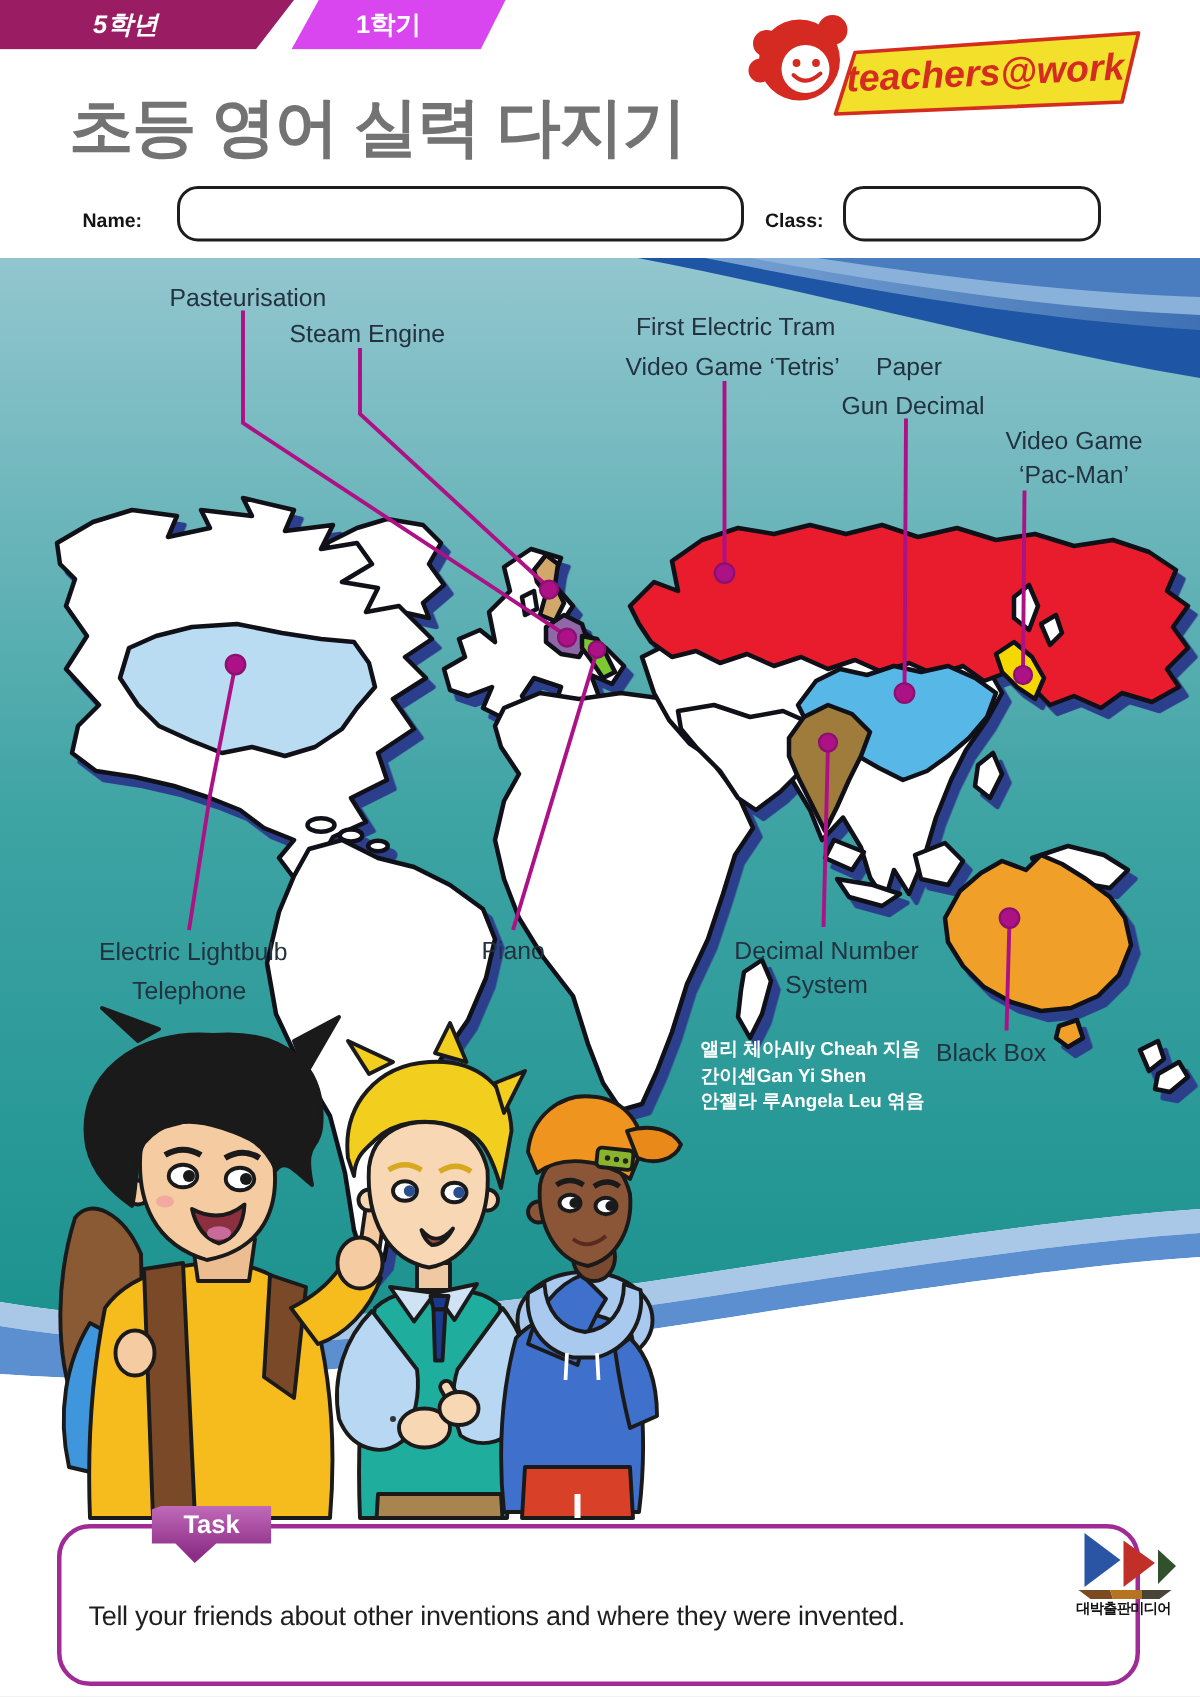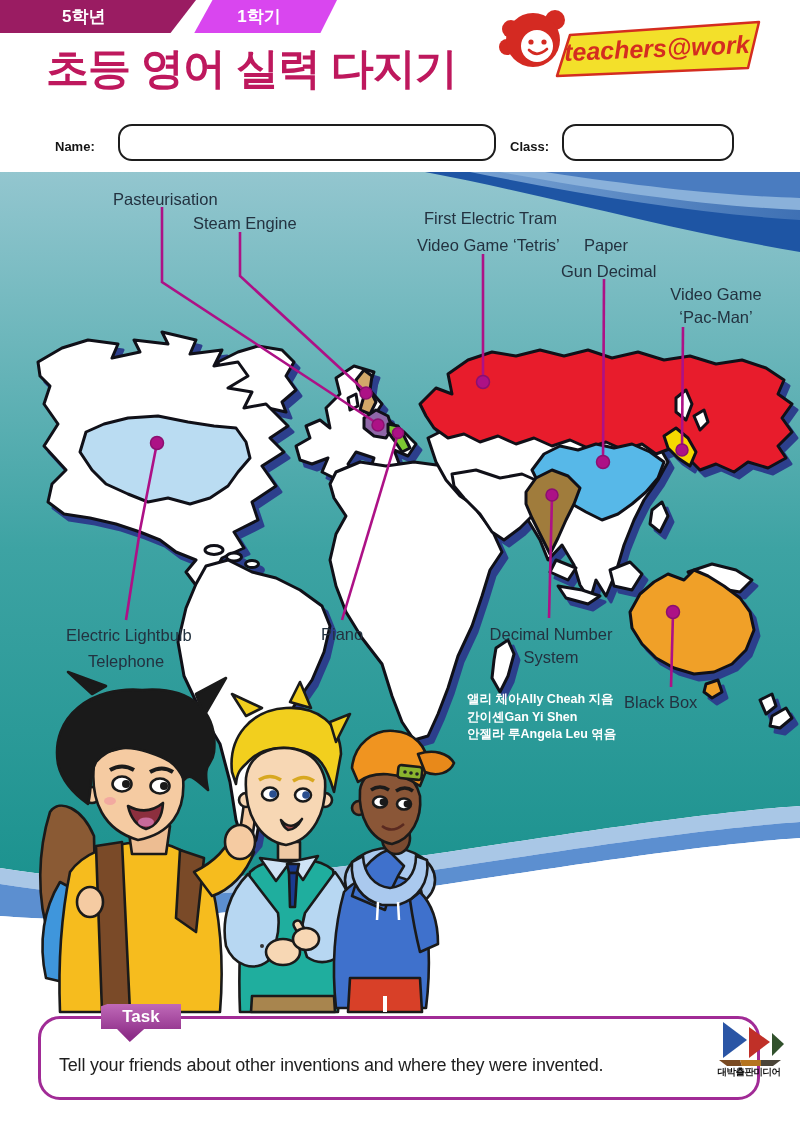--- a/index.html
+++ b/index.html
@@ -4,44 +4,44 @@
 <style>
   html,body{margin:0;padding:0;background:#e8e8e8;}
   .page{position:relative;width:800px;height:1131px;background:#ffffff;overflow:hidden;
         font-family:"Liberation Sans",sans-serif;}
   .abs{position:absolute;}
 
   
   .tab{position:absolute;top:0;height:33px;color:#fff;font-weight:bold;font-size:17px;
        display:flex;align-items:center;}
   .tab-grade{left:0;width:196px;background:#9a1c62;clip-path:polygon(0 0,100% 0,87% 100%,0 100%);
-       padding-left:62px;box-sizing:border-box;}
+       padding-left:62px;box-sizing:border-box;font-style:italic;}
   .tab-sem{left:176px;width:166px;background:#d946ef;
        clip-path:polygon(22% 0,97% 0,87% 100%,11% 100%);justify-content:center;}
 
-  .title{position:absolute;left:46px;top:40px;font-size:43px;font-weight:900;color:#be185d;
+  .title{position:absolute;left:46px;top:56px;font-size:43px;font-weight:900;color:#737373;
          letter-spacing:-1px;white-space:nowrap;}
 
   .form-label{position:absolute;font-size:13px;font-weight:bold;color:#141414;}
   .form-box{position:absolute;height:37px;border:2.2px solid #1d1d1d;border-radius:14px;
             background:#fff;box-sizing:border-box;font-size:16px;padding:0 10px;outline:none;
             font-family:"Liberation Sans",sans-serif;}
 
   
   .maplabel{position:absolute;font-size:16.5px;font-weight:500;color:#233240;
             white-space:pre-line;line-height:23px;}
   .center{text-align:center;}
 
   .credits{position:absolute;left:467px;top:691px;color:#ffffff;font-size:12.5px;
            font-weight:600;line-height:17.5px;}
 
   .question{position:absolute;left:458px;top:866px;font-size:27px;color:#272727;
             line-height:38px;letter-spacing:-0.2px;}
 
-  .taskbox{position:absolute;left:38px;top:1016px;width:722px;height:84px;background:#fff;
+  .taskbox{position:absolute;left:38px;top:1016px;width:722px;height:108px;background:#fff;
            border:3.5px solid #a12b96;border-radius:22px;box-sizing:border-box;
            display:flex;align-items:center;padding:14px 18px 0 18px;}
   .tasktext{font-size:18px;color:#1e1e1e;letter-spacing:-0.2px;}
   .taskbadge{position:absolute;left:64px;top:1004px;width:80px;height:38px;
              background:linear-gradient(180deg,#c06ab8 0%,#8d2d88 85%);
              clip-path:polygon(0 6%,8% 0,100% 0,100% 66%,54% 66%,36% 100%,20% 66%,0 66%);
              color:#fff;font-weight:bold;font-size:17px;text-align:center;line-height:26px;margin-left:37px;}
 
   .pubname{position:absolute;left:708px;top:1066px;width:82px;text-align:center;
            font-size:9.5px;font-weight:bold;color:#111;letter-spacing:-0.5px;}

